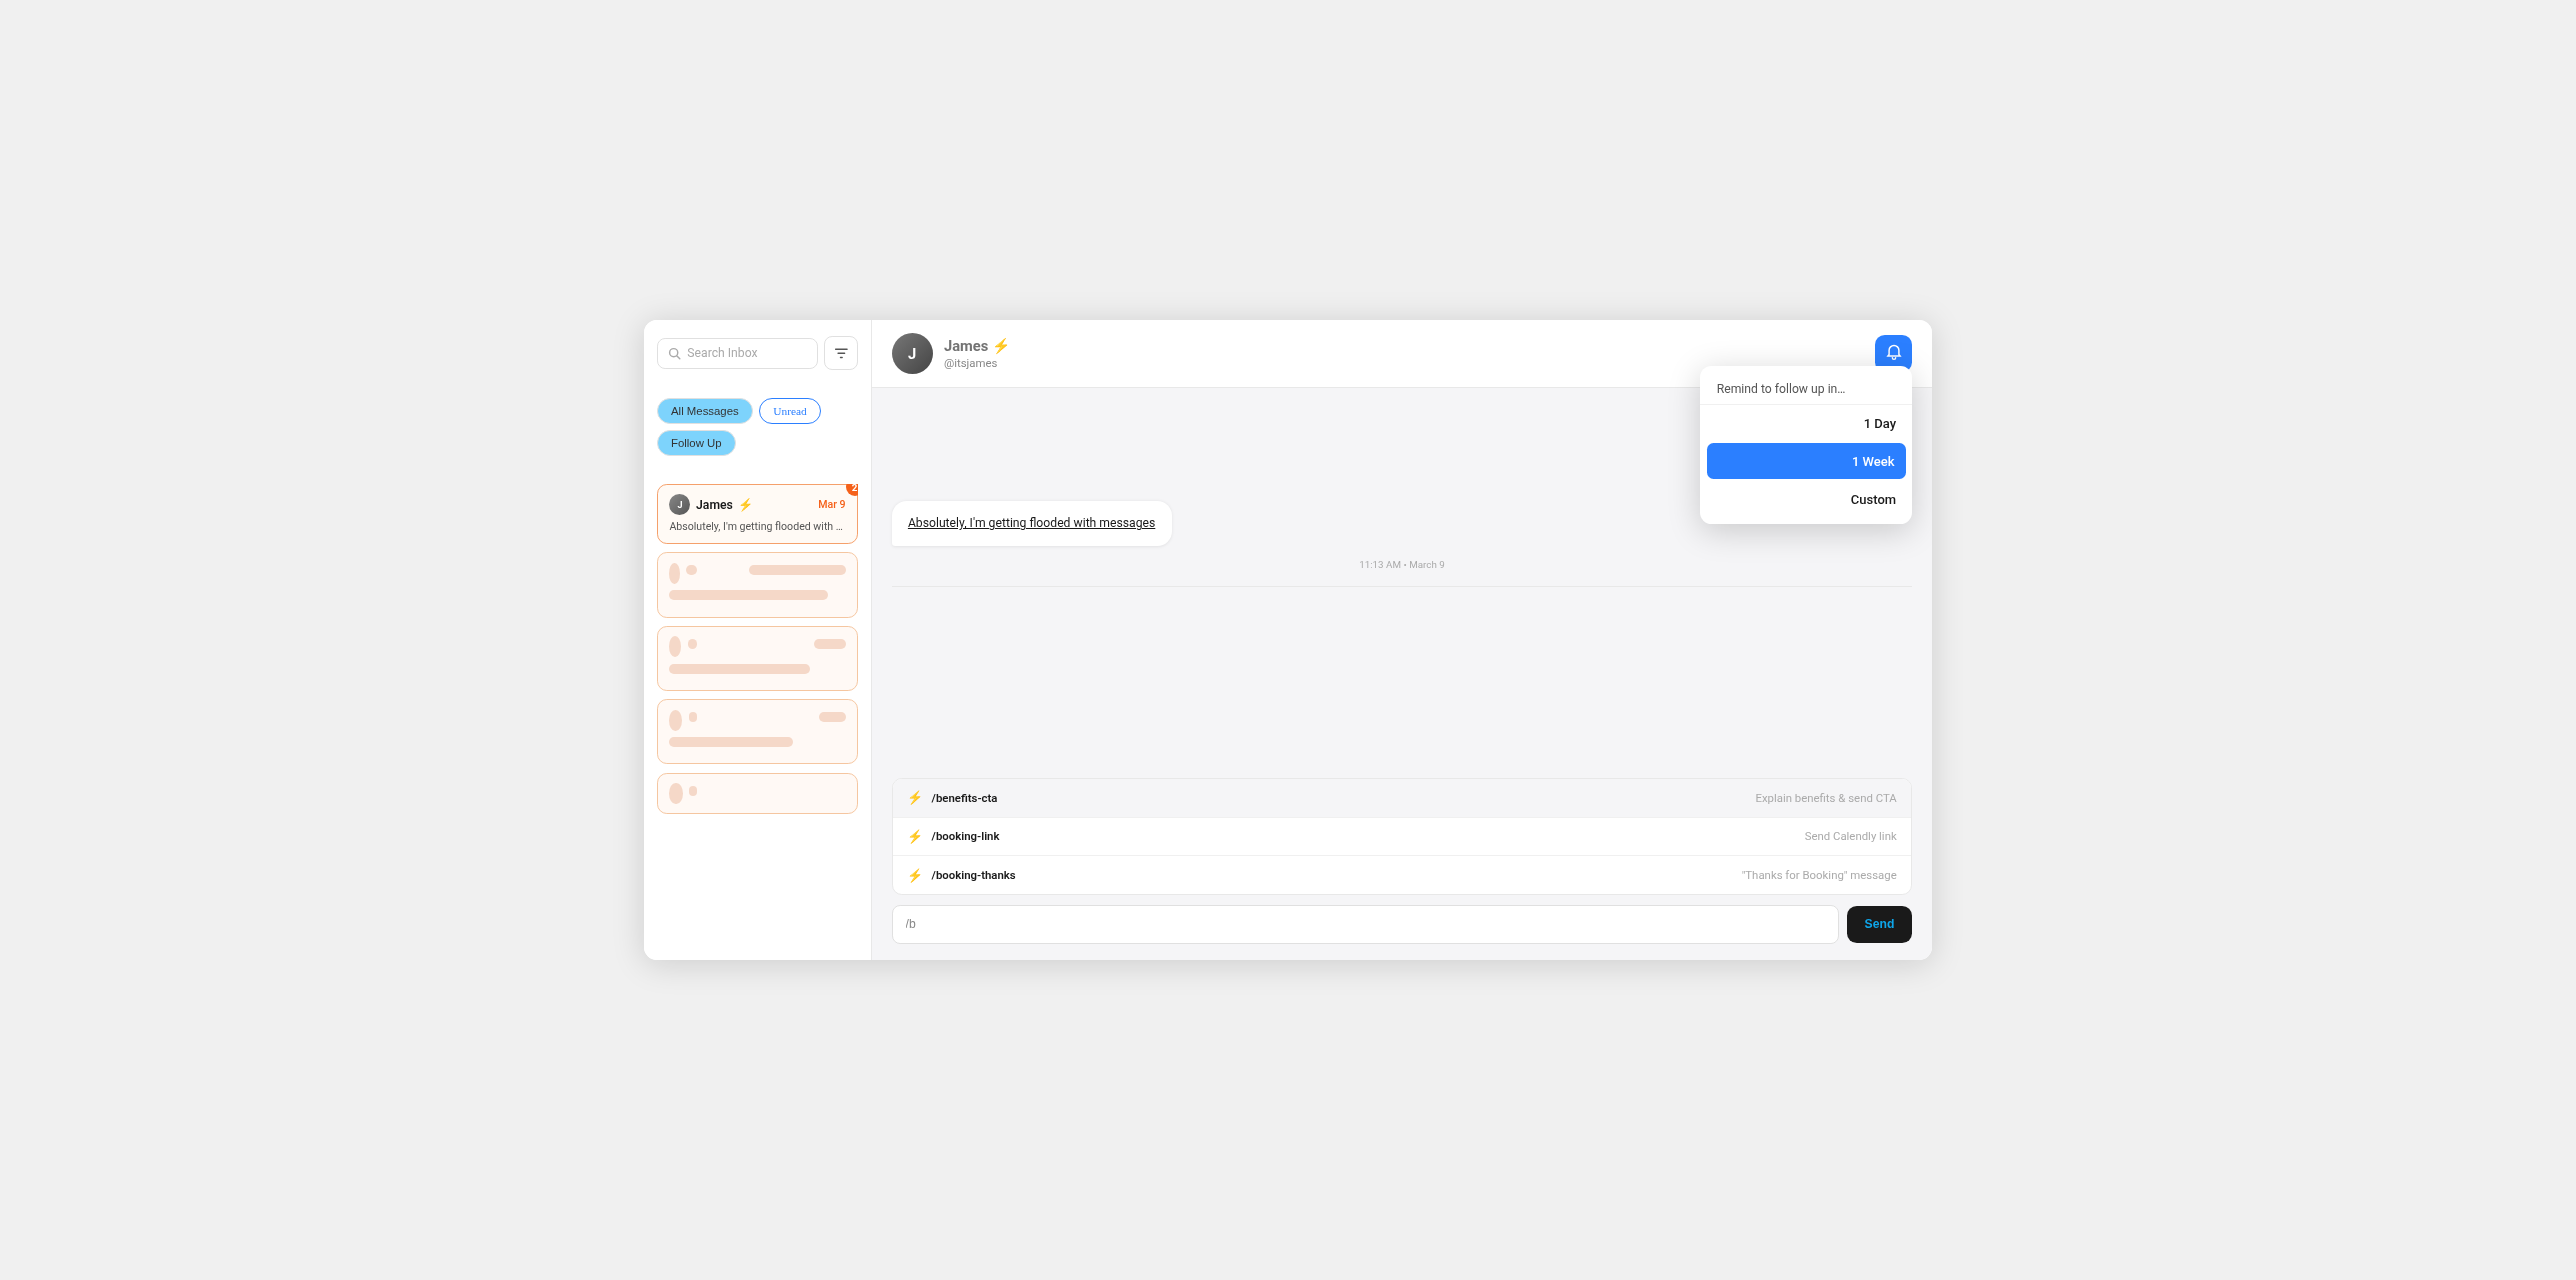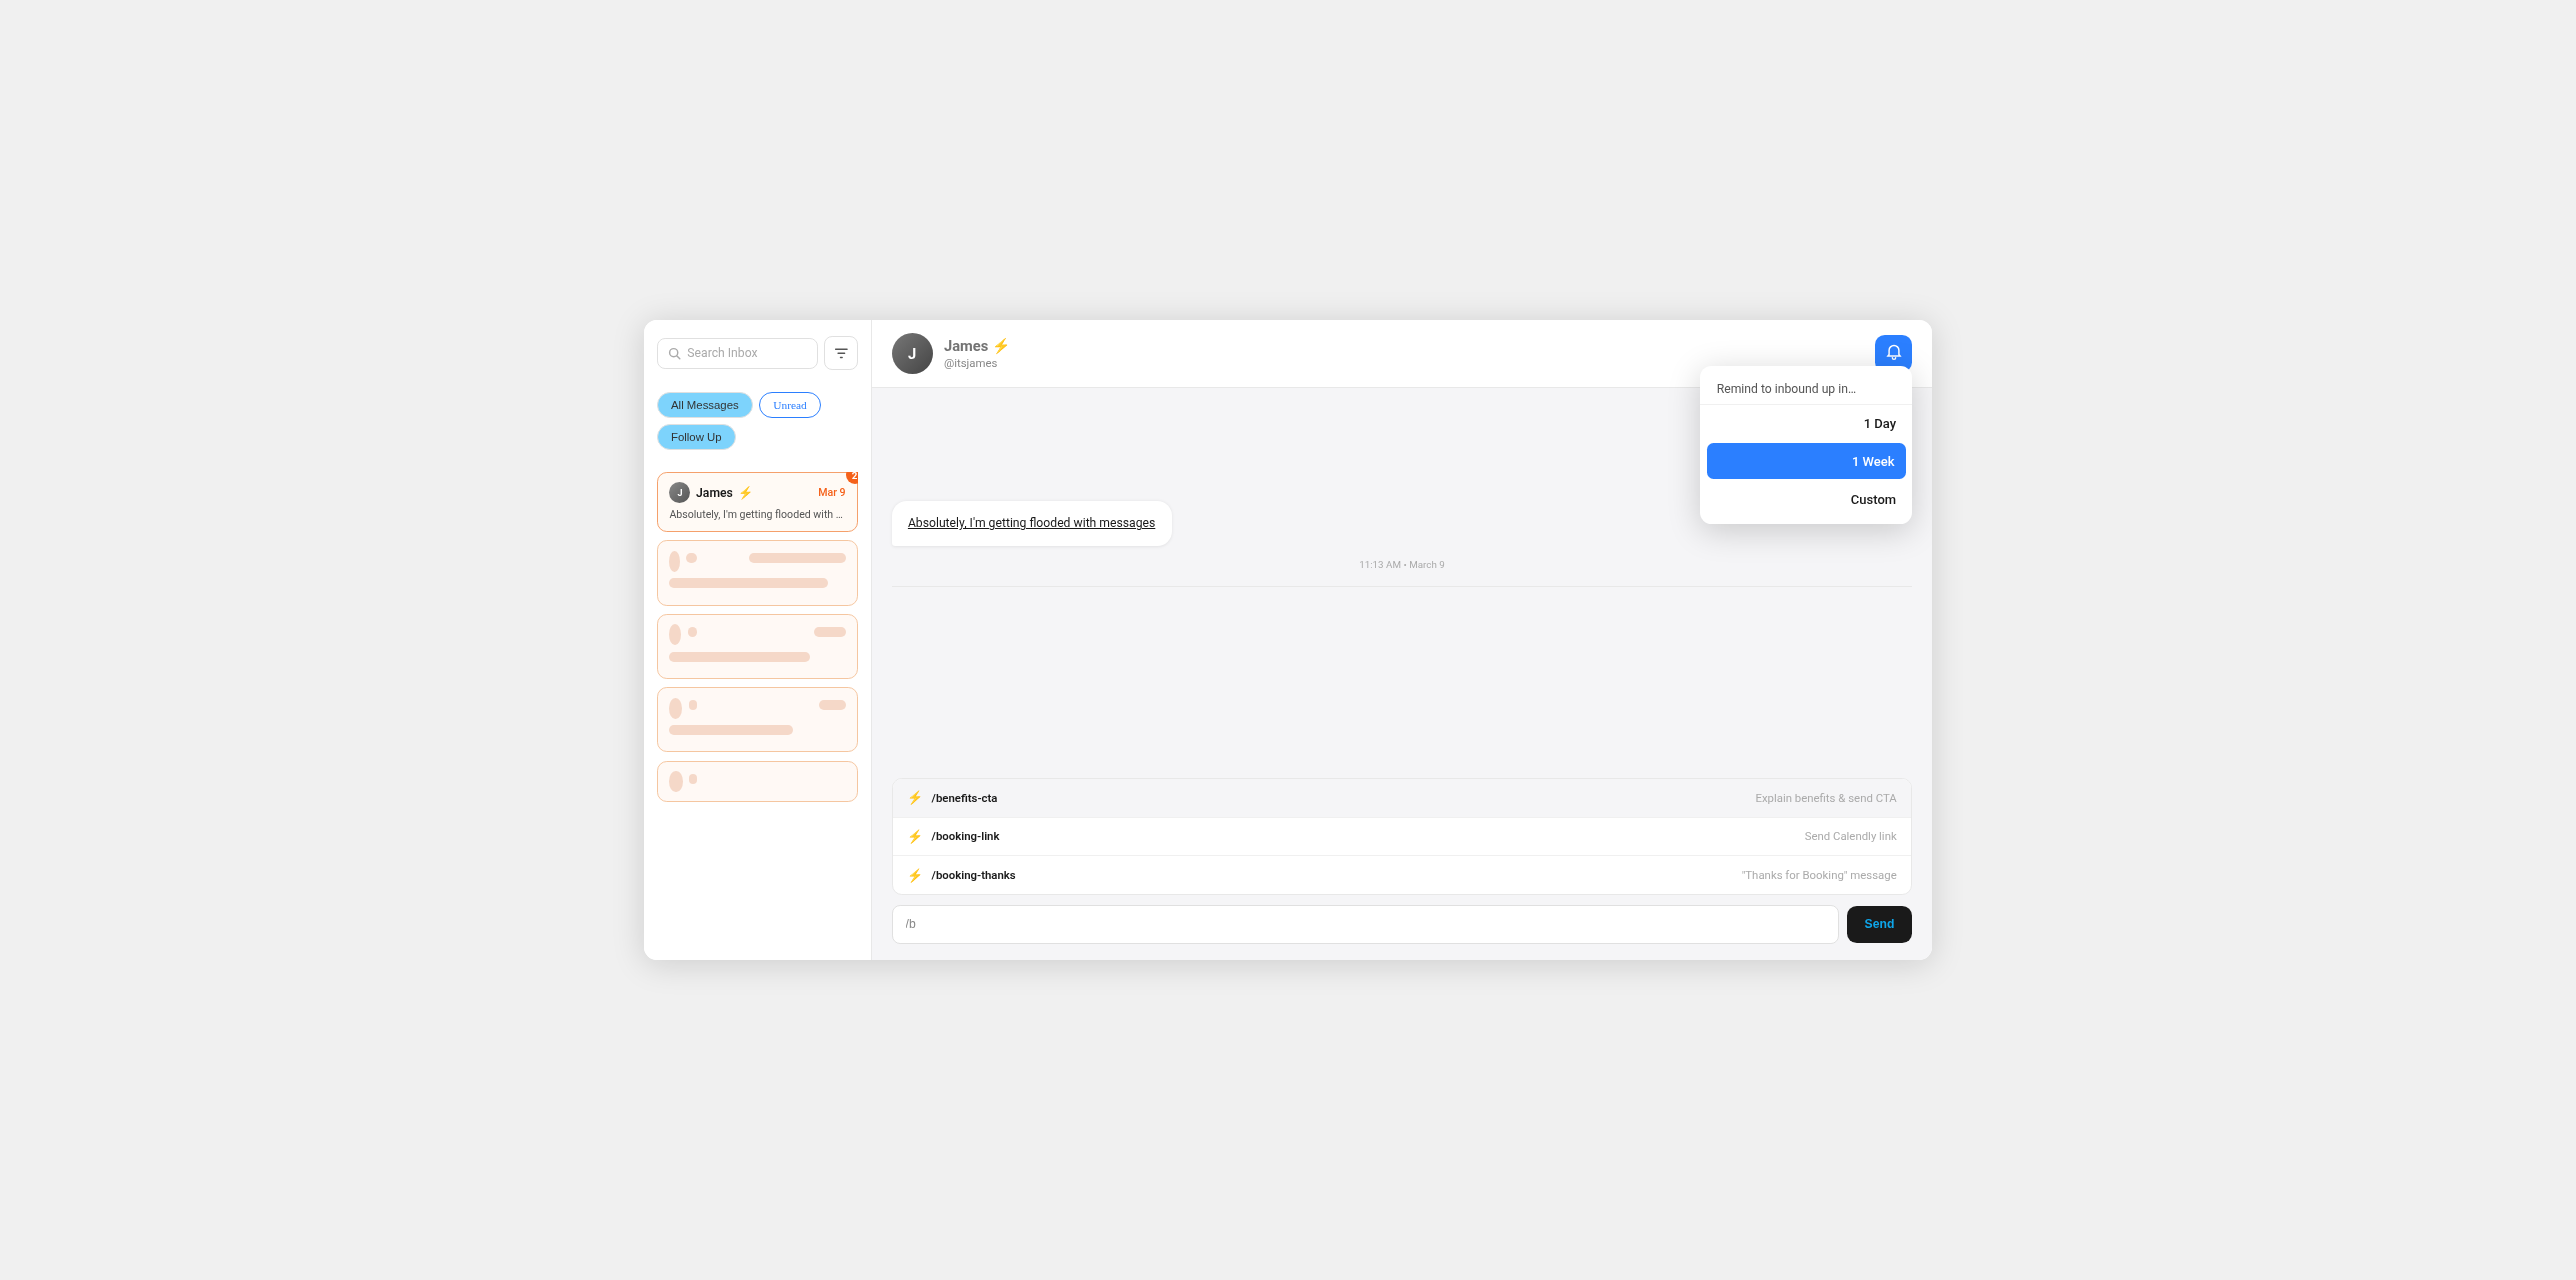--- a/index.html
+++ b/index.html
@@ -23,21 +23,21 @@
     }
 
     
     .sidebar {
       width: 228px;
       min-width: 228px;
       border-right: 0.8px solid #e8e8e8;
       display: flex;
       flex-direction: column;
       padding: 16.3px 13px;
-      gap: 22px;
+      gap: 28px;
       background: #fff;
     }
     .search-row {
       display: flex;
       gap: 6.5px;
       align-items: center;
     }
     .search-box {
       flex: 1;
       display: flex;
@@ -549,21 +549,21 @@
         <span class="shortcut-desc">"Thanks for Booking" message</span>
       </div>
     </div>
 
     <div class="input-area">
       <input class="chat-input" type="text" value="/b" placeholder="/b" style="">
       <button class="send-btn">Send</button>
     </div>
 
     <div class="dropdown-overlay">
-      <div class="dropdown-title">Remind to inbound up in…</div>
+      <div class="dropdown-title">Remind to follow up in…</div>
       <div class="dropdown-item">1 Day</div>
       <div class="dropdown-item selected">1 Week</div>
       <div class="dropdown-item">Custom</div>
     </div>
 
   </div>
 </div>
 
 
 </body></html>

